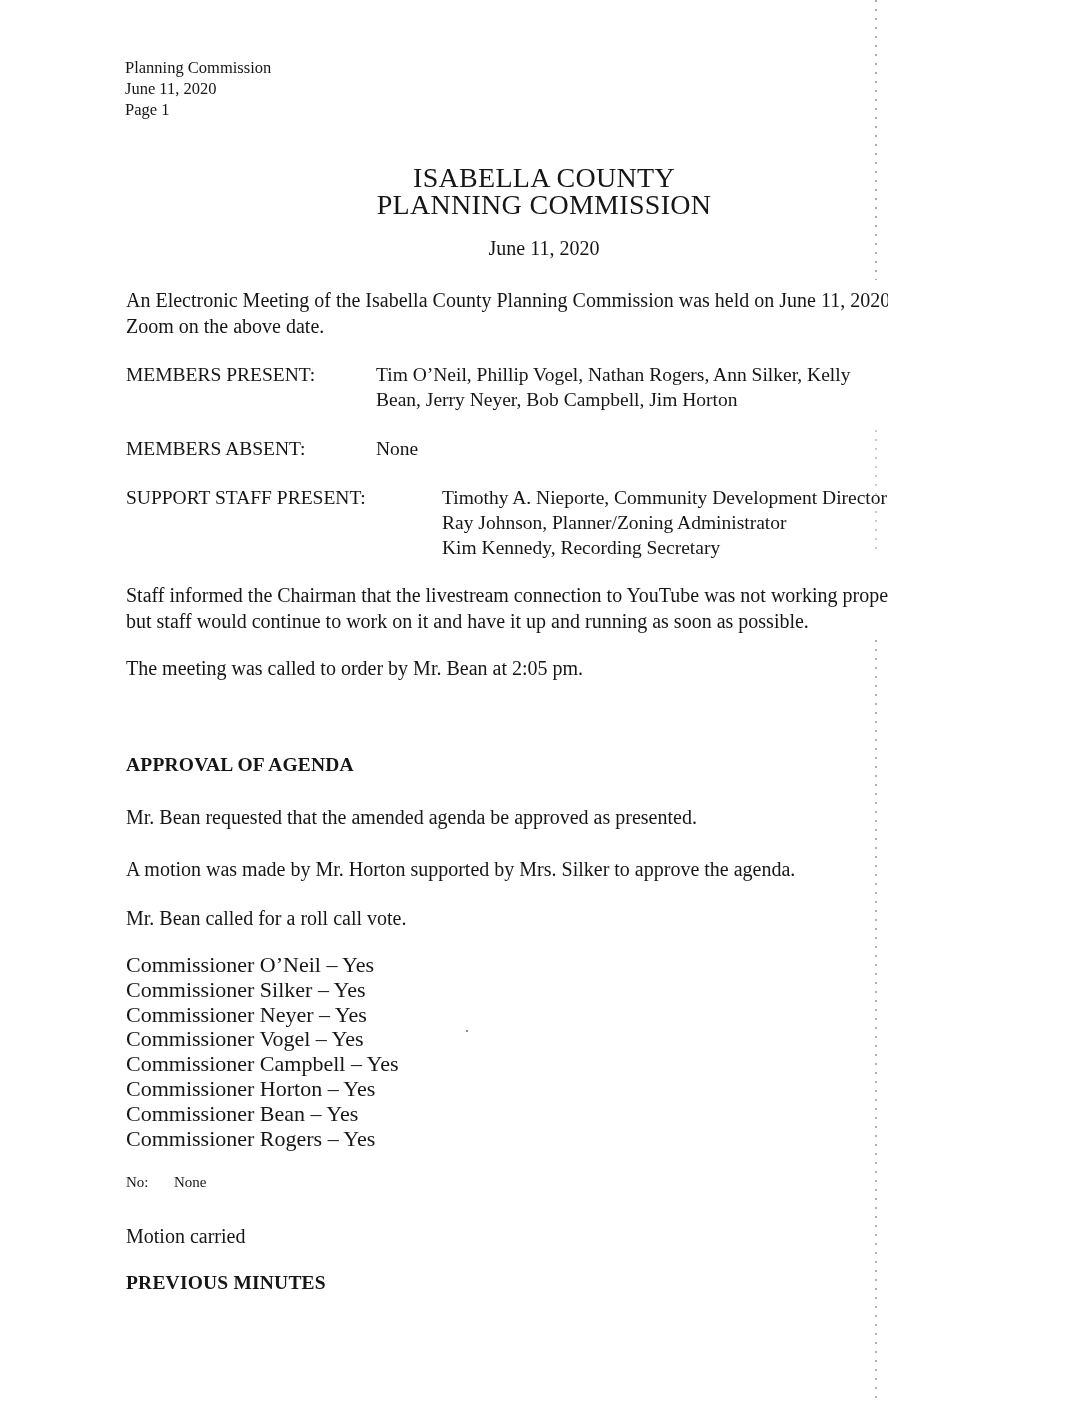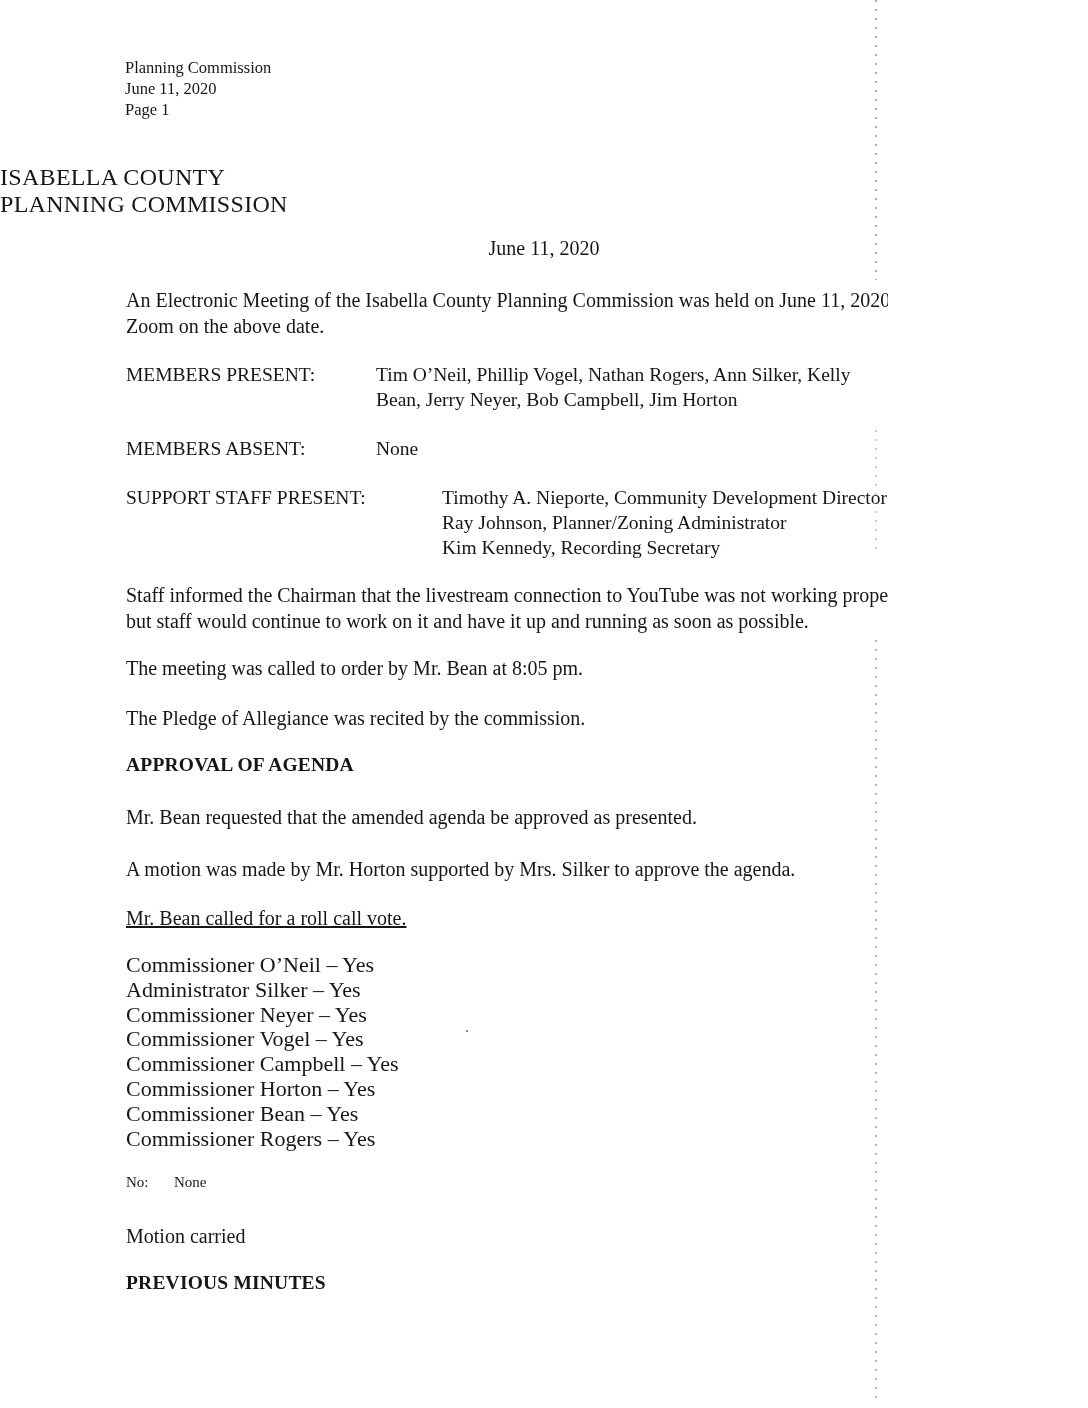--- a/index.html
+++ b/index.html
@@ -50,21 +50,22 @@
     font-size: 16.5px;
     line-height: 21px;
   }
   .header-block div { white-space: pre; }
 
   .title-block {
     position: absolute;
     left: 0;
     top: 164px;
     width: 1088px;
-    font-size: 24px;
+    text-align: center;
+    font-size: 28px;
     line-height: 27px;
     letter-spacing: 0.3px;
   }
   .doc-date {
     position: absolute;
     left: 0;
     top: 237px;
     width: 1088px;
     text-align: center;
     font-size: 20px;
@@ -155,35 +156,34 @@
 
   <div class="roster-row" style="top:485px;">
     <span class="roster-label">SUPPORT STAFF PRESENT:</span>
     <span class="roster-values col-b">Timothy A. Nieporte, Community Development Director
 Ray Johnson, Planner/Zoning Administrator
 Kim Kennedy, Recording Secretary</span>
   </div>
 
   <div class="para" style="top:582px;">Staff informed the Chairman that the livestream connection to YouTube was not working properly but staff would continue to work on it and have it up and running as soon as possible.</div>
 
-  <div class="para" style="top:655px;">The meeting was called to order by Mr. Bean at 8:05 pm.</div>
+  <div class="para" style="top:655px;">The meeting was called to order by Mr. Bean at 2:05 pm.</div>
 
-  <div class="para" style="top:705px;">The Pledge of Allegiance was recited by the commission.</div>
 
   <div class="section-head" style="top:754px;">APPROVAL OF AGENDA</div>
 
   <div class="para" style="top:856px;">A motion was made by Mr. Horton supported by Mrs. Silker to approve the agenda.</div>
 
   <div class="para" style="top:804px;">Mr. Bean requested that the amended agenda be approved as presented.</div>
 
-  <div class="para" style="top:905px;text-decoration:underline;">Mr. Bean called for a roll call vote.</div>
+  <div class="para" style="top:905px;">Mr. Bean called for a roll call vote.</div>
 
   <div class="vote-list" style="top:953px;">
     <div>Commissioner O’Neil – Yes</div>
-    <div>Administrator Silker – Yes</div>
+    <div>Commissioner Silker – Yes</div>
     <div>Commissioner Neyer – Yes</div>
     <div>Commissioner Vogel – Yes</div>
     <div>Commissioner Campbell – Yes</div>
     <div>Commissioner Horton – Yes</div>
     <div>Commissioner Bean – Yes</div>
     <div>Commissioner Rogers – Yes</div>
   </div>
 
   <div class="kv-line" style="top:1174px;">
     <span class="kv-key">No:</span><span>None</span>

